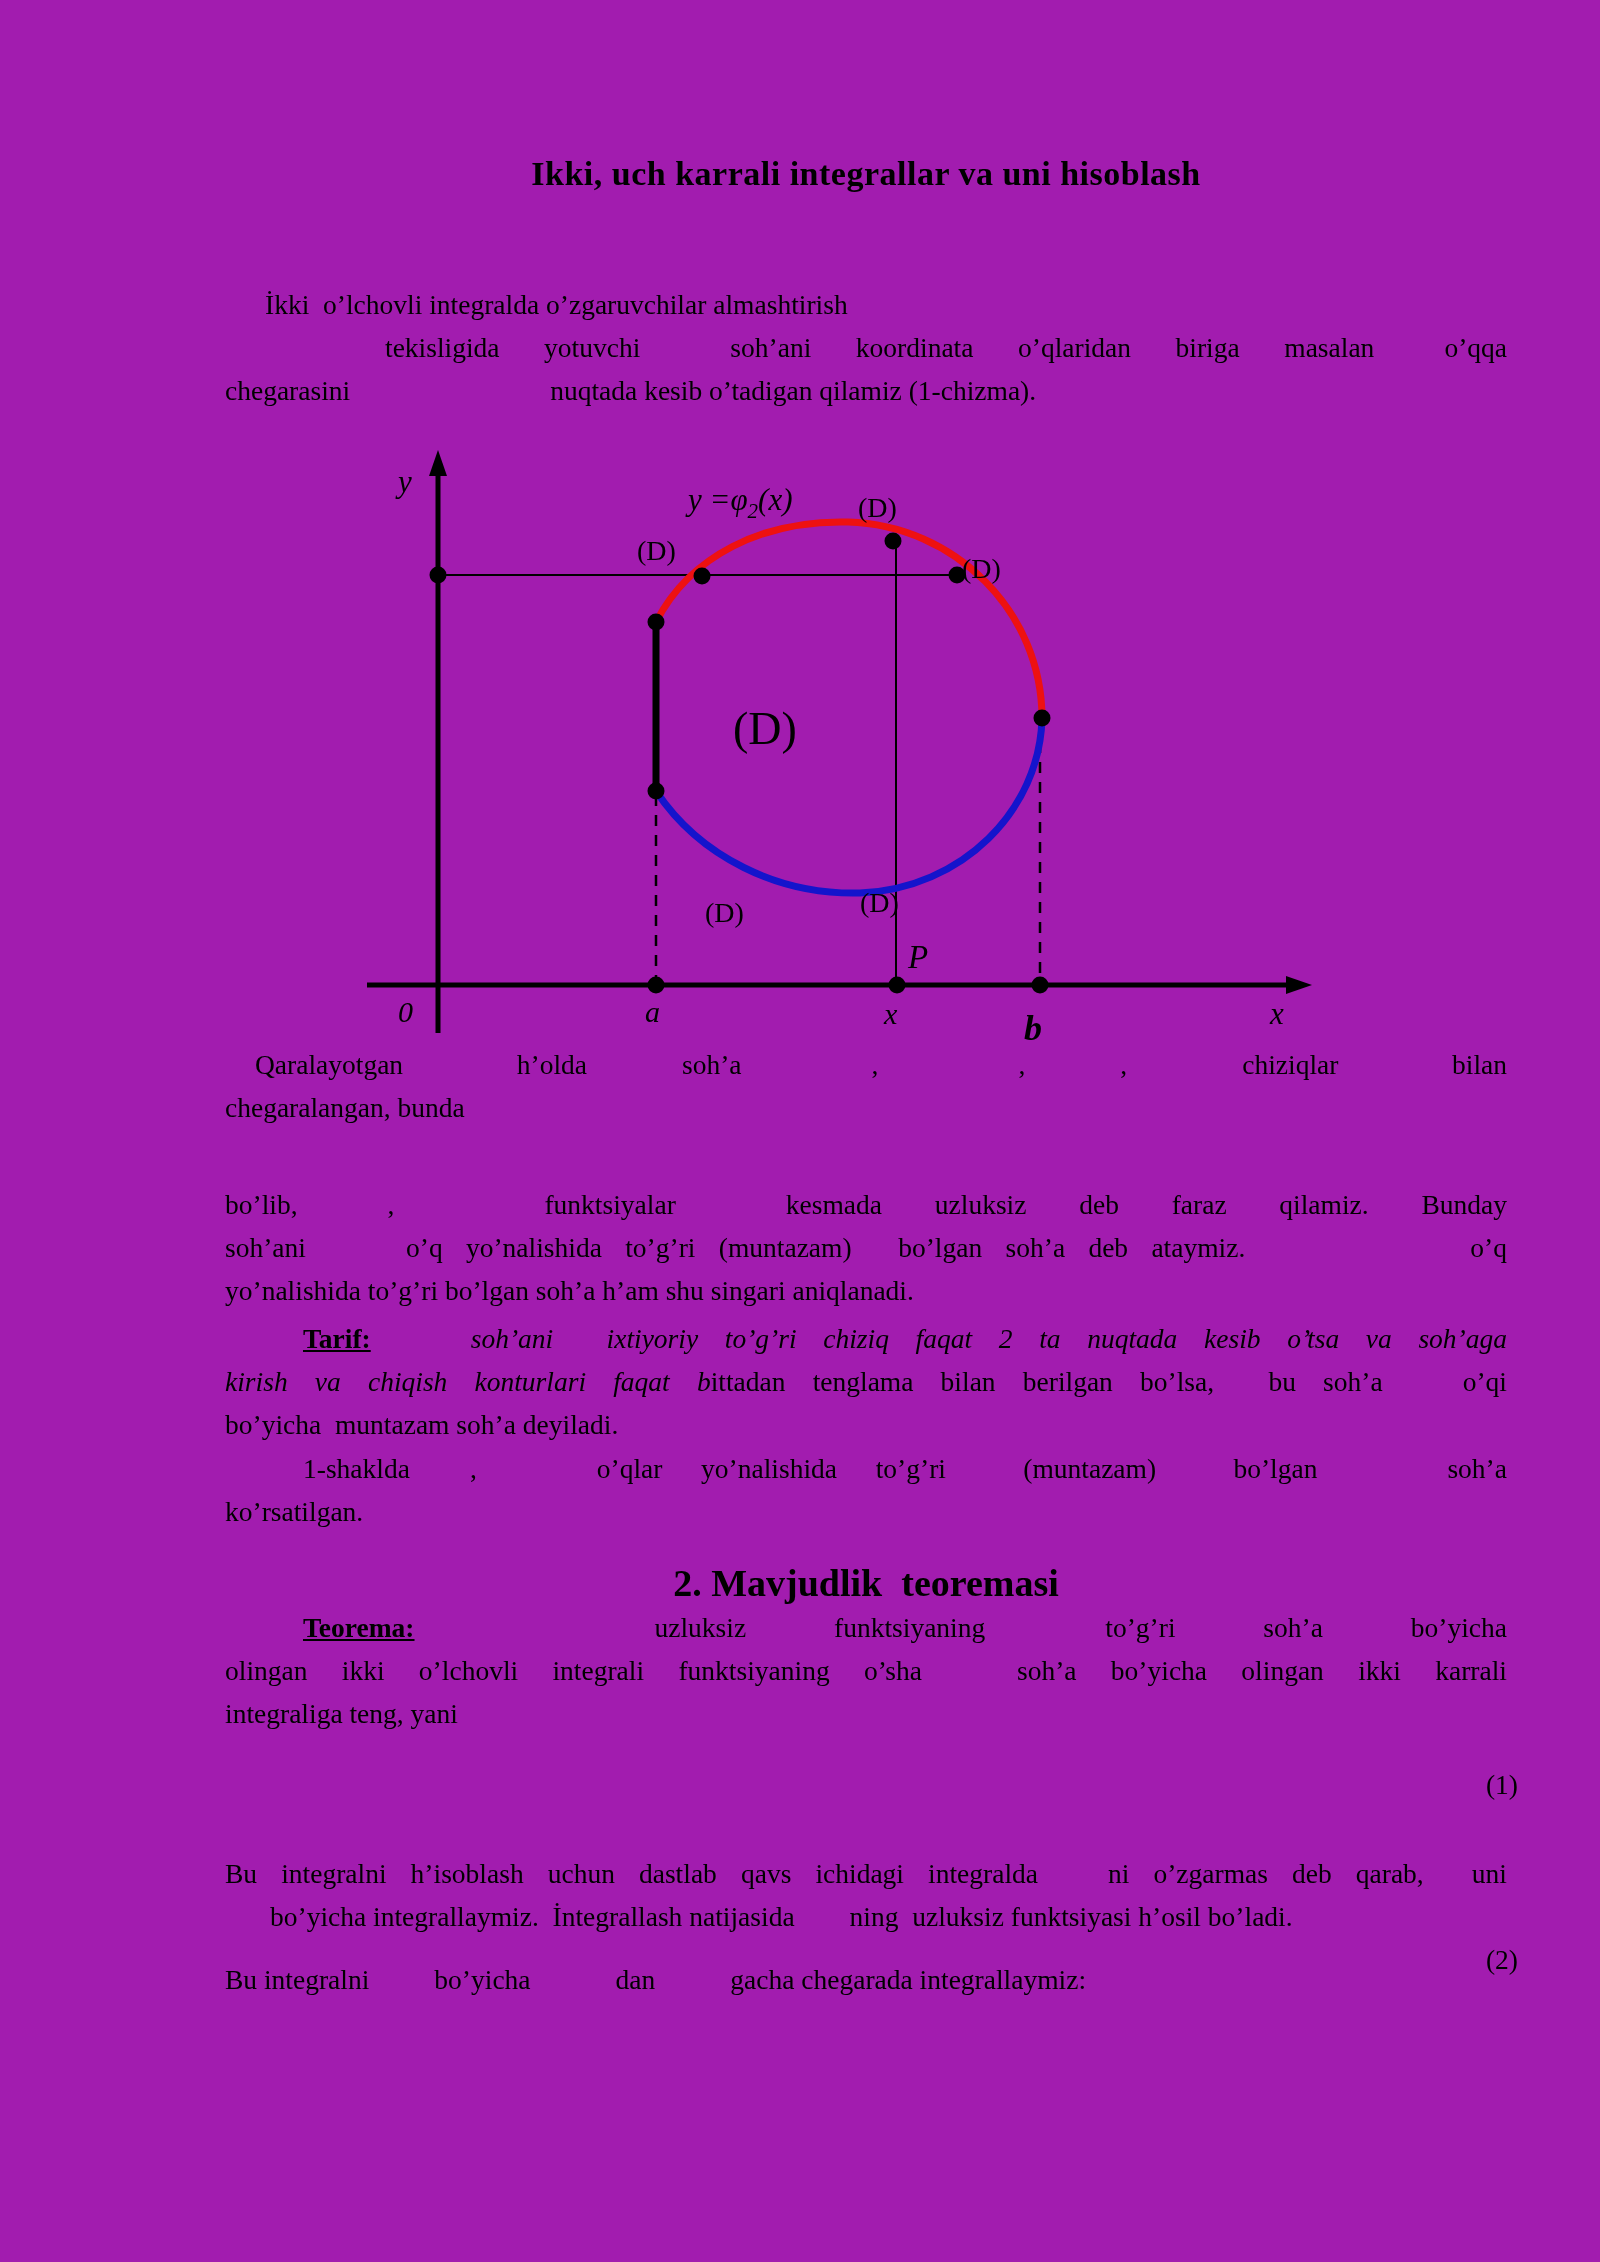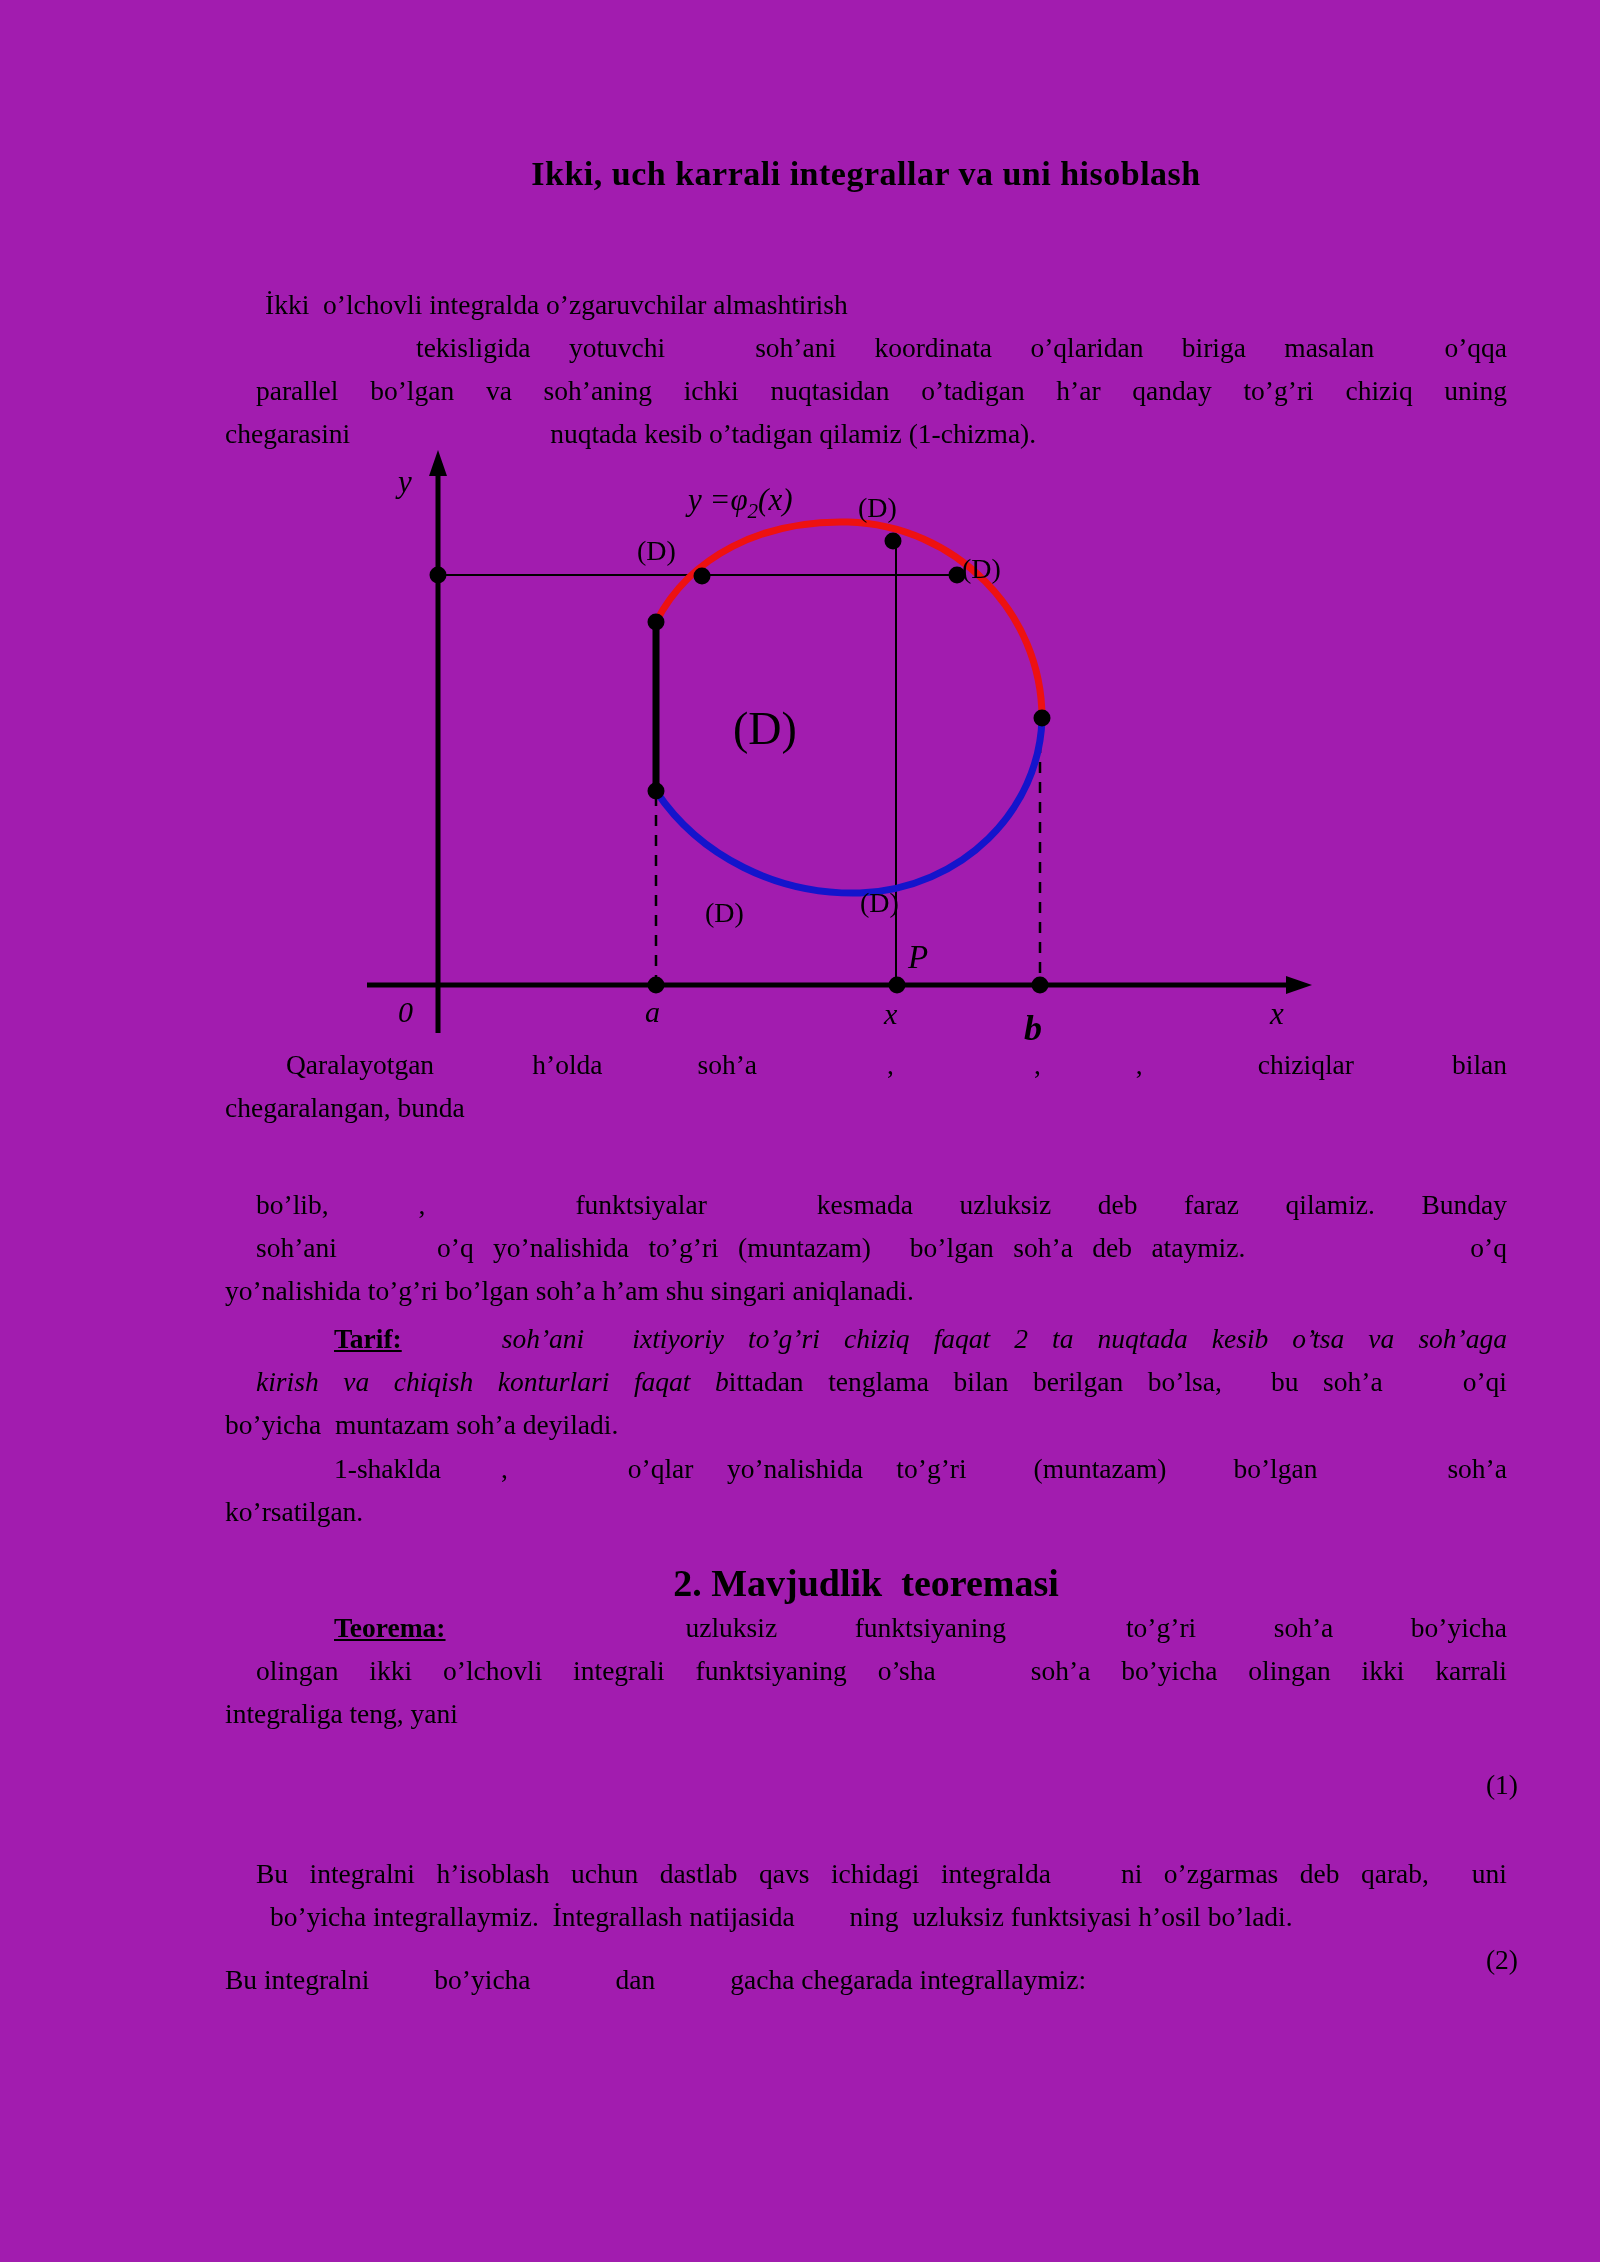--- a/index.html
+++ b/index.html
@@ -27,21 +27,20 @@
     width:1282px;
   }
   .line{
     line-height:43px;
     font-size:27.5px;
     min-height:43px;
   }
   .line.just{
     text-align:justify;
     text-align-last:justify;
-    margin-left:31px;
   }
   .run{ white-space:pre-wrap; }
   .run.i{ font-style:italic; }
   .run.bu{ font-weight:bold; text-decoration:underline; }
   .gap{ display:inline-block; height:2px; }
   .section-heading{
     position:absolute;
     left:225px; width:1282px; top:1561px;
     text-align:center;
     font-size:38px;
@@ -65,21 +64,20 @@
 </head>
 <body>
 
 <div class="page">
 
   <div class="doc-title">Ikki, uch karrali integrallar va uni hisoblash</div>
 
   <div class="para" style="top:283px">
       <div class="line"><span class="gap" style="width: 40px;"></span><span class="run">İkki  o’lchovli integralda o’zgaruvchilar almashtirish</span></div>
       <div class="line just"><span class="gap" style="width: 160px;"></span><span class="run">tekisligida yotuvchi</span><span class="gap" style="width: 90px;"></span><span class="run">soh’ani koordinata o’qlaridan biriga masalan</span><span class="gap" style="width: 70px;"></span><span class="run">o’qqa</span></div>
-      <div class="line just"><span class="run">parallel bo’lgan va soh’aning ichki nuqtasidan o’tadigan h’ar qanday to’g’ri chiziq uning</span></div>
       <div class="line"><span class="run">chegarasini</span><span class="gap" style="width: 200px;"></span><span class="run">nuqtada kesib o’tadigan qilamiz (1-chizma).</span></div>
     </div>
 
   <svg class="figure" viewBox="360 445 960 600" xmlns="http://www.w3.org/2000/svg">
 
     <line x1="438" y1="462" x2="438" y2="1033" stroke="#000" stroke-width="5"></line>
     <polygon points="438,450 429,476 447,476" fill="#000"></polygon>
     <line x1="367" y1="985" x2="1300" y2="985" stroke="#000" stroke-width="5"></line>
     <polygon points="1312,985 1286,976 1286,994" fill="#000"></polygon>
 

